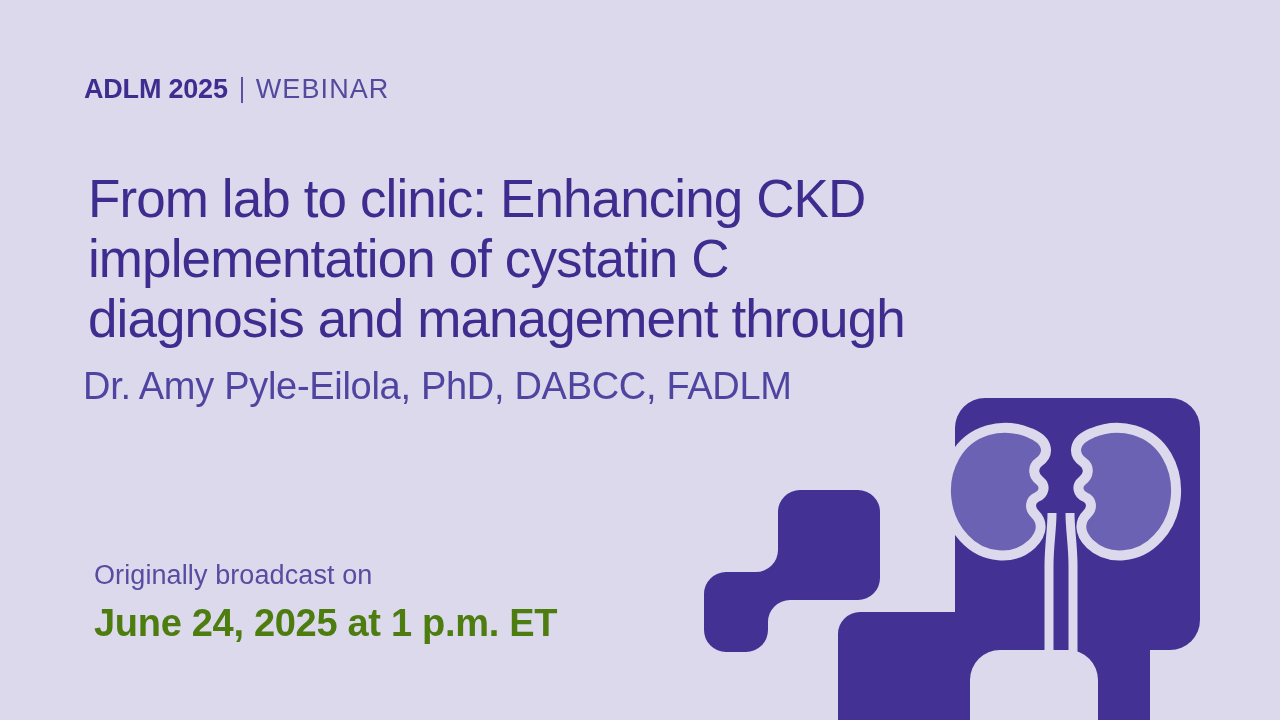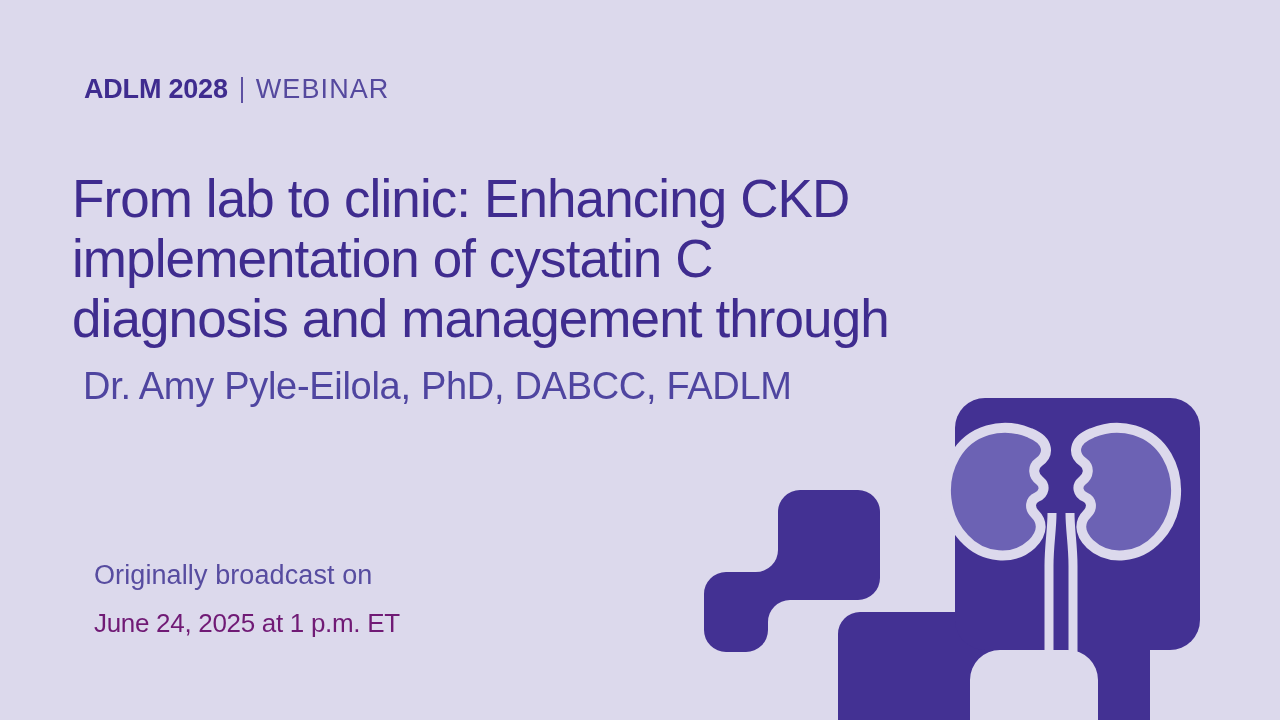--- a/index.html
+++ b/index.html
@@ -71,21 +71,21 @@
   .eyebrow-light {
     font-size: 27px;
     font-weight: 400;
     letter-spacing: 1.1px;
     color: #55499e;
     line-height: 1;
   }
 
   .title {
     position: absolute;
-    left: 72px;
+    left: 88px;
     top: 133px;
     width: 1135px;
     font-size: 53px;
     font-weight: 500;
     line-height: 60px;
     letter-spacing: -0.9px;
     color: #3f2c8f;
   }
   .title .tline { display: block; white-space: nowrap; }
 
@@ -113,24 +113,24 @@
     white-space: nowrap;
   }
 
   .broadcast-block {
     position: absolute;
     left: 83px;
     top: 558px;
     margin-left: 11px;
   }
   .date {
-    font-size: 26px;
-    font-weight: 400;
+    font-size: 38px;
+    font-weight: 700;
     letter-spacing: -0.3px;
-    color: #701a75;
+    color: #4d7c0f;
     line-height: 50px;
     margin-top: 6px;
     white-space: nowrap;
   }
 </style>
 </head>
 <body>
 
 <div id="slide">
 
@@ -202,21 +202,21 @@
                C 1078 494, 1076 486, 1082 481
                C 1089 476, 1090 467, 1083 462
                C 1073 455, 1072 441, 1092 433
                Z"></path>
     </g>
   </svg>
 
   <div id="content">
 
     <div class="eyebrow">
-      <span class="eyebrow-strong">ADLM 2028</span>
+      <span class="eyebrow-strong">ADLM 2025</span>
       <span class="eyebrow-sep"></span>
       <span class="eyebrow-light">WEBINAR</span>
     </div>
 
     <h1 class="title">
       <span class="tline">From lab to clinic: Enhancing CKD</span>
       <span class="tline">implementation of cystatin C</span>
       <span class="tline">diagnosis and management through</span>
     </h1>
 

